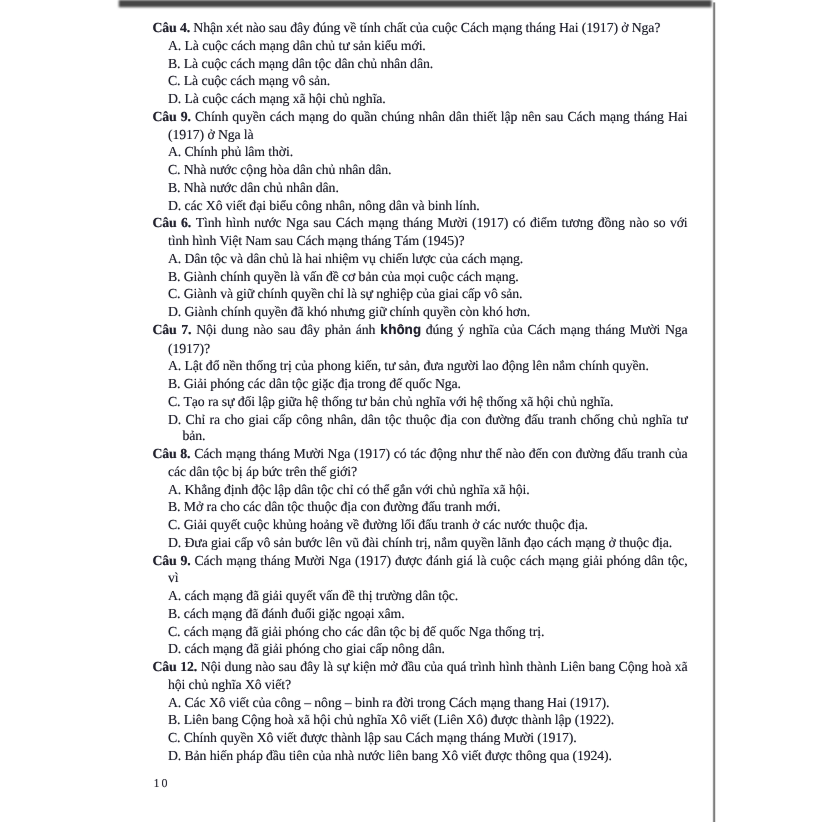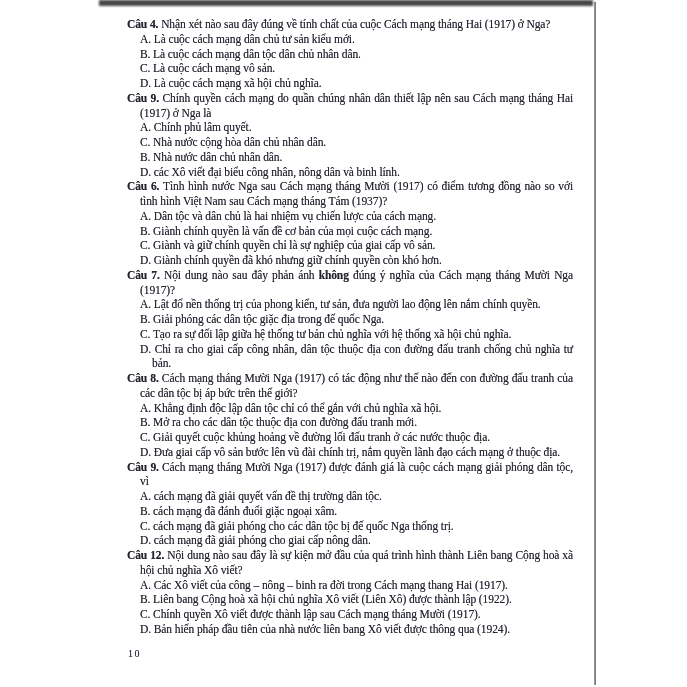--- a/index.html
+++ b/index.html
@@ -40,21 +40,21 @@
     margin:0;
     padding-left:13px;
     text-indent:-13px;
   }
   .option{
     margin:0 0 0 13px;
     padding-left:12px;
     text-indent:-12px;
   }
   .qlabel{font-weight:bold;}
-  .bold{font-weight:bold;}
+  .bold{font-weight:bold;font-family:Liberation Mono, monospace;}
   .page-number{
     position:absolute;left:128px;top:648px;
     font-size:10px;
     letter-spacing:1.5px;
     color:#2a2a34;
     text-shadow:0 0 0.6px rgba(35,35,55,0.5);
   }
 </style>
 </head>
 <body>
@@ -65,27 +65,27 @@
   <div class="content" id="questions">
       <div class="question">
         <p class="prompt"><span class="qlabel">Câu 4. </span><span>Nhận xét nào sau đây đúng về tính chất của cuộc Cách mạng tháng Hai (1917) ở Nga?</span></p>
         <p class="option">A. Là cuộc cách mạng dân chủ tư sản kiểu mới.</p>
         <p class="option">B. Là cuộc cách mạng dân tộc dân chủ nhân dân.</p>
         <p class="option">C. Là cuộc cách mạng vô sản.</p>
         <p class="option">D. Là cuộc cách mạng xã hội chủ nghĩa.</p>
       </div>
       <div class="question">
         <p class="prompt"><span class="qlabel">Câu 9. </span><span>Chính quyền cách mạng do quần chúng nhân dân thiết lập nên sau Cách mạng tháng Hai (1917) ở Nga là</span></p>
-        <p class="option">A. Chính phủ lâm quyết.</p>
+        <p class="option">A. Chính phủ lâm thời.</p>
         <p class="option">C. Nhà nước cộng hòa dân chủ nhân dân.</p>
         <p class="option">B. Nhà nước dân chủ nhân dân.</p>
         <p class="option">D. các Xô viết đại biểu công nhân, nông dân và binh lính.</p>
       </div>
       <div class="question">
-        <p class="prompt"><span class="qlabel">Câu 6. </span><span>Tình hình nước Nga sau Cách mạng tháng Mười (1917) có điểm tương đồng nào so với tình hình Việt Nam sau Cách mạng tháng Tám (1937)?</span></p>
+        <p class="prompt"><span class="qlabel">Câu 6. </span><span>Tình hình nước Nga sau Cách mạng tháng Mười (1917) có điểm tương đồng nào so với tình hình Việt Nam sau Cách mạng tháng Tám (1945)?</span></p>
         <p class="option">A. Dân tộc và dân chủ là hai nhiệm vụ chiến lược của cách mạng.</p>
         <p class="option">B. Giành chính quyền là vấn đề cơ bản của mọi cuộc cách mạng.</p>
         <p class="option">C. Giành và giữ chính quyền chỉ là sự nghiệp của giai cấp vô sản.</p>
         <p class="option">D. Giành chính quyền đã khó nhưng giữ chính quyền còn khó hơn.</p>
       </div>
       <div class="question">
         <p class="prompt"><span class="qlabel">Câu 7. </span><span>Nội dung nào sau đây phản ánh </span><span class="bold">không</span><span> đúng ý nghĩa của Cách mạng tháng Mười Nga (1917)?</span></p>
         <p class="option">A. Lật đổ nền thống trị của phong kiến, tư sản, đưa người lao động lên nắm chính quyền.</p>
         <p class="option">B. Giải phóng các dân tộc giặc địa trong đế quốc Nga.</p>
         <p class="option">C. Tạo ra sự đối lập giữa hệ thống tư bản chủ nghĩa với hệ thống xã hội chủ nghĩa.</p>

